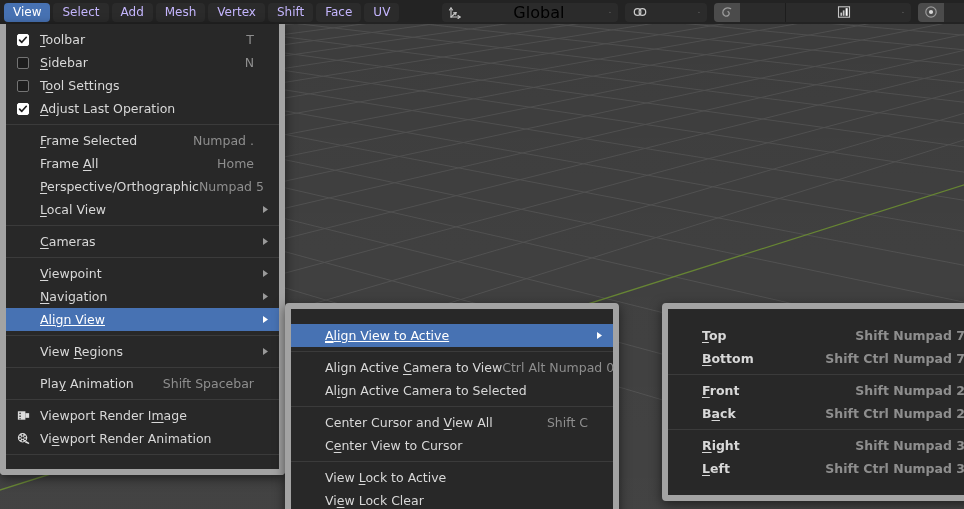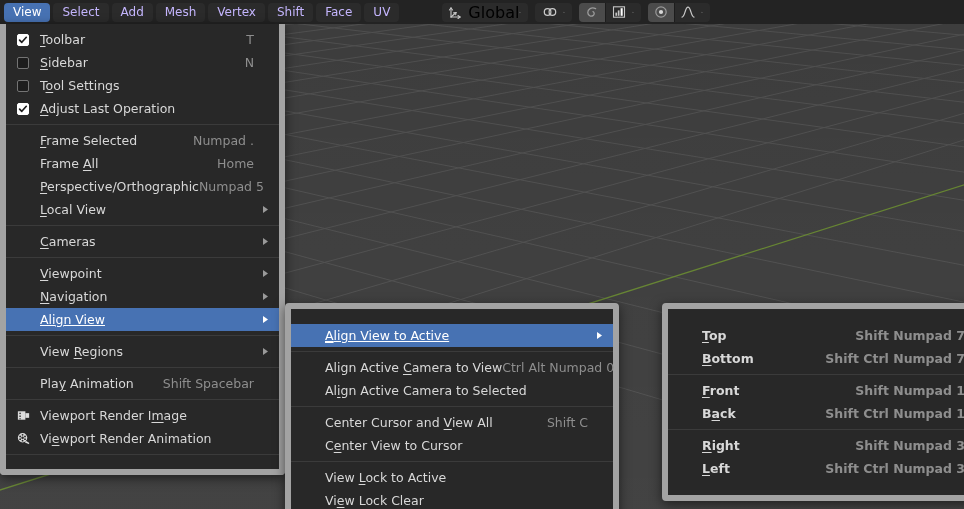--- a/index.html
+++ b/index.html
@@ -38,20 +38,21 @@
     white-space: nowrap;
     cursor: default;
   }
   .menutab.active { background: #4772b3; color: #ffffff; }
 
   .toolrow { display: flex; align-items: center; height: 24px; margin-left: 40px; gap: 7px; }
   .tgroup {
     display: flex; align-items: center;
     background: #2b2b2b; border-radius: 4px; height: 19px;
     overflow: hidden;
+    gap: 45px;
   }
   .tbtn {
     display: flex; align-items: center; justify-content: center;
     height: 19px; padding: 0 5px; color: #c0c0c0;
     cursor: default;
   }
   .tbtn.on { background: #4b4b4b; }
   .caret { width: 9px; height: 19px; display:flex; align-items:center; justify-content:center; }
   .caret svg { display:block; }
   .divider-v { width:1px; height:19px; background:#1d1d1d; }
@@ -506,28 +507,28 @@
         <span class="txt"><u>B</u>ottom</span>
         <span class="spacer"></span>
         <span class="shortcut">Shift Ctrl Numpad 7</span>
         <span style="width: 15px;"></span>
       </div>
       <div class="sep"></div>
       <div class="mi">
         <span class="slot"></span>
         <span class="txt"><u>F</u>ront</span>
         <span class="spacer"></span>
-        <span class="shortcut">Shift Numpad 1</span>
+        <span class="shortcut">Shift Numpad 2</span>
         <span style="width: 15px;"></span>
       </div>
       <div class="mi">
         <span class="slot"></span>
         <span class="txt">B<u>a</u>ck</span>
         <span class="spacer"></span>
-        <span class="shortcut">Shift Ctrl Numpad 1</span>
+        <span class="shortcut">Shift Ctrl Numpad 2</span>
         <span style="width: 15px;"></span>
       </div>
       <div class="sep"></div>
       <div class="mi">
         <span class="slot"></span>
         <span class="txt"><u>R</u>ight</span>
         <span class="spacer"></span>
         <span class="shortcut">Shift Numpad 3</span>
         <span style="width: 15px;"></span>
       </div>

